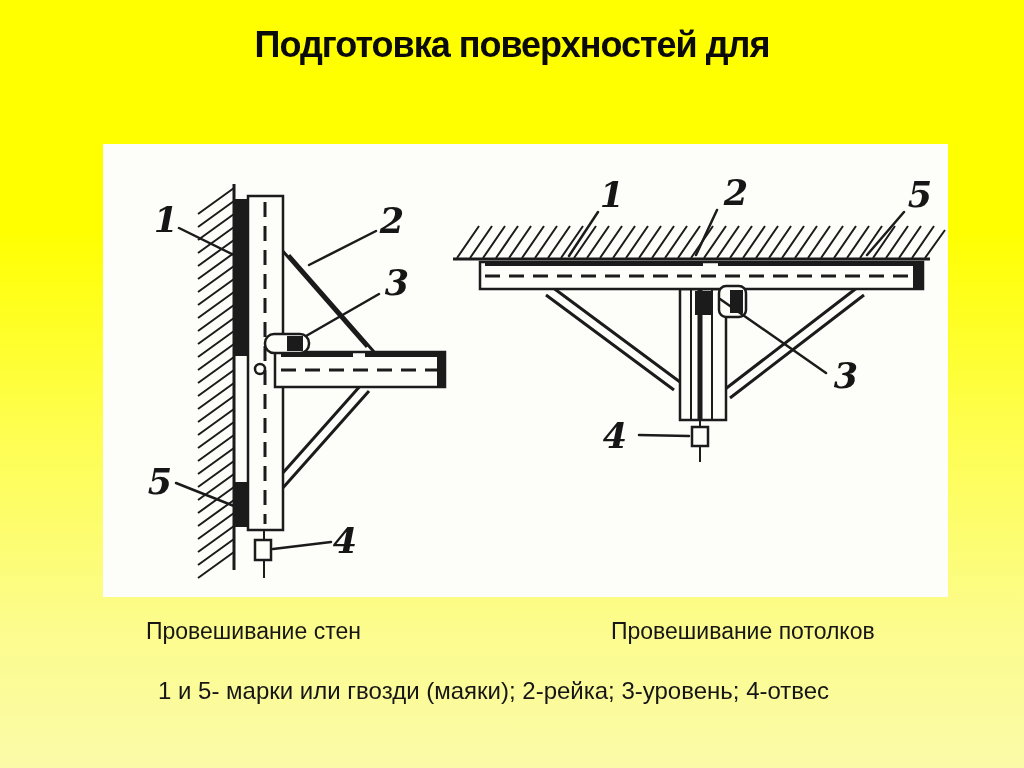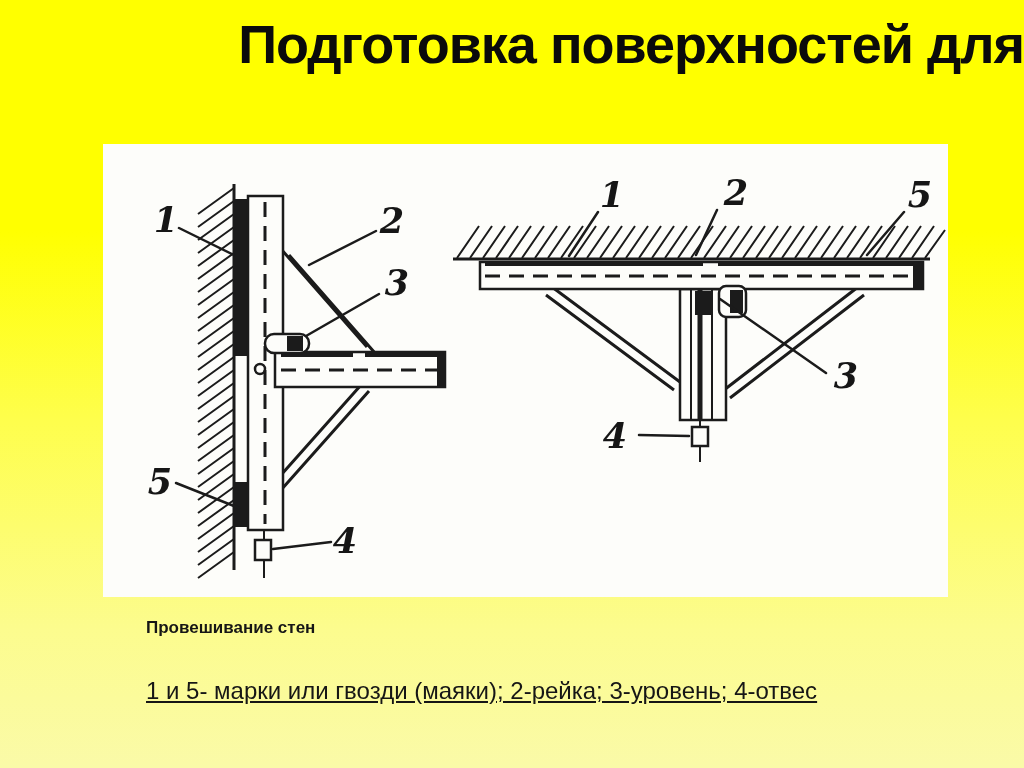--- a/index.html
+++ b/index.html
@@ -2,32 +2,32 @@
 <html><head>
 <meta charset="utf-8">
 <style>
   html,body{margin:0;padding:0;background:#808080;}
   .slide{
     position:relative;width:1024px;height:768px;overflow:hidden;
     background:linear-gradient(180deg,#ffff00 0%,#ffff00 30%,#fefe4d 55%,#fcfc8e 82%,#fafaa8 100%);
     font-family:"Liberation Sans",sans-serif;
   }
   .title{
-    position:absolute;top:14px;left:0;width:1024px;text-align:right;
-    font-weight:bold;font-size:54px;line-height:61px;letter-spacing:-1px;color:#0b0b0b;
+    position:absolute;top:14px;left:0;width:1024px;text-align:center;
+    font-weight:bold;font-size:36px;line-height:61px;letter-spacing:-1px;color:#0b0b0b;
   }
   .panel{
     position:absolute;left:103px;top:144px;width:845px;height:453px;
     background:#fdfdfa;
   }
   .panel svg{display:block;width:845px;height:453px;}
-  .caption{position:absolute;font-size:17px;color:#161616;white-space:nowrap;font-weight:bold;}
+  .caption{position:absolute;font-size:23px;color:#161616;white-space:nowrap;}
   .cap-wall{left:146px;top:618px;}
   .cap-ceiling{left:611px;top:618px;}
-  .legend-line{position:absolute;left:146px;top:677px;font-size:24px;color:#161616;white-space:nowrap;text-decoration:underline;}
+  .legend-line{position:absolute;left:158px;top:677px;font-size:24px;color:#161616;white-space:nowrap;}
   .ln{stroke:#1b1b1b;fill:none;}
   .w2{stroke-width:2;}.w25{stroke-width:2.5;}.w3{stroke-width:3;}.w4{stroke-width:4;}.w5{stroke-width:5;}
   .fw{fill:#fdfdfa;stroke:#1b1b1b;stroke-width:2.5;}
   .dk{fill:#1b1b1b;stroke:none;}
   .dashline{stroke:#1b1b1b;stroke-width:3;fill:none;stroke-dasharray:15 9;}
   .leader{stroke:#1b1b1b;stroke-width:2.5;fill:none;stroke-linecap:round;}
   .num{font-family:"DejaVu Serif",serif;font-style:italic;font-weight:bold;font-size:35px;fill:#161616;text-anchor:middle;}
 </style>
 </head>
 <body>
@@ -111,15 +111,16 @@
         <text class="num" x="509" y="63">1</text>
         <text class="num" x="633" y="61">2</text>
         <text class="num" x="817" y="63">5</text>
         <text class="num" x="743" y="244">3</text>
         <text class="num" x="512" y="304">4</text>
       </g>
     </svg>
   </div>
 
   <div class="caption cap-wall">Провешивание стен</div>
+  <div class="caption cap-ceiling">Провешивание потолков</div>
   <div class="legend-line">1 и 5- марки или гвозди (маяки); 2-рейка; 3-уровень; 4-отвес</div>
 
 </div>
 
 </body></html>

